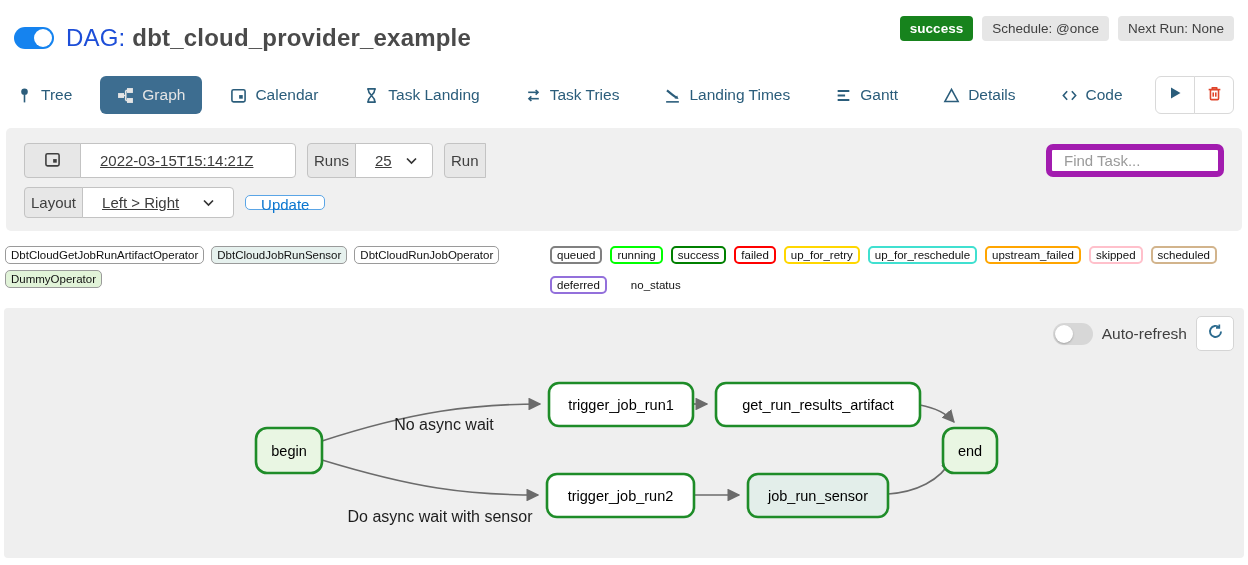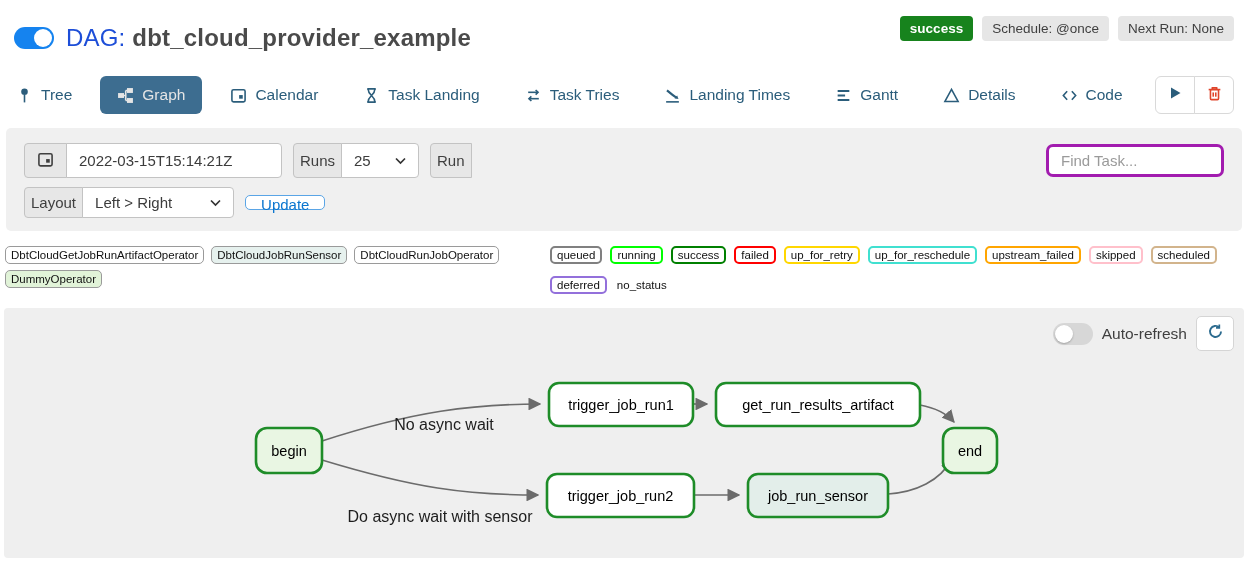--- a/index.html
+++ b/index.html
@@ -31,38 +31,38 @@
   .abtn { width:40px; height:38px; background:#fff; border:1px solid #d9d9d9; display:flex; align-items:center; justify-content:center; cursor:pointer; }
   .abtn:first-child { border-radius:6px 0 0 6px; }
   .abtn:last-child { border-radius:0 6px 6px 0; margin-left:-1px; }
 
   
   .filter-panel { margin:14px 6px 0 6px; background:#f0f0f0; border-radius:5px; padding:15px 18px 13px 18px; }
   .frow { display:flex; align-items:center; }
   .frow + .frow { margin-top:9px; }
   .igroup { display:flex; align-items:stretch; height:35px; }
   .iaddon { background:#e7e7e7; border:1px solid #c3c3c3; display:flex; align-items:center; padding:0 6px; font-size:15px; color:#3f3f3f; border-radius:4px 0 0 4px; }
-  .ifield { background:#fff; border:1px solid #c3c3c3; margin-left:-1px; display:flex; align-items:center; padding:0 12px; font-size:15px; color:#3c3c3c; border-radius:0 4px 4px 0; }
+  .ifield { background:#fff; border:1px solid #c3c3c3; margin-left:-1px; display:flex; align-items:center; padding:0 19px; font-size:15px; color:#3c3c3c; border-radius:0 4px 4px 0;text-decoration:underline; }
   .ifield.btn-cal { background:#e7e7e7; border-radius:4px 0 0 4px; margin-left:0; cursor:pointer; }
   .ifield.sel { gap:14px; cursor:pointer; justify-content:space-between; }
   .chev svg { width:11px; height:8px; display:block; }
   .gap { width:11px; }
-  .find-task { margin-left:auto; width:178px; height:33px; border:3px solid #a21caf; border-radius:7px; background:#fff; padding:0 12px; font-size:15px; font-family:inherit; color:#3c3c3c; }
+  .find-task { margin-left:auto; width:178px; height:33px; border:6px solid #a21caf; border-radius:7px; background:#fff; padding:0 12px; font-size:15px; font-family:inherit; color:#3c3c3c; }
   .find-task::placeholder { color:#9a9a9a; }
   .update-btn { margin-left:11px; height:15px; padding:0 15px; background:#fff; border:1px solid #5aa5e6; color:#0b76cf; font-size:15px; border-radius:5px; cursor:pointer; font-family:inherit; }
   .frow2 .igroup { height:31px; }
   .frow2 .iaddon, .frow2 .ifield { font-size:15px; }
 
   
   .legend { display:flex; align-items:flex-start; padding:0 5px; margin-top:15px; }
   .ops { width:545px; display:flex; flex-wrap:wrap; gap:6px 7px; }
   .statuses { flex:1; display:flex; flex-wrap:wrap; gap:6px 8px; align-items:center; }
   .badge { font-size:11.5px; color:#111; border:1px solid #9a9a9a; border-radius:5px; padding:2px 5px; background:#fff; white-space:nowrap; }
   .sbadge { font-size:11.5px; color:#111; border:2px solid #808080; border-radius:5px; padding:1px 5px; background:#fff; white-space:nowrap; }
-  .sbadge.noborder { border:none; background:transparent; padding:1px 2px; }
+  .sbadge.noborder { border:none; background:transparent; padding:1px 2px;margin-left:14px; }
   .lbreak { flex-basis:100%; height:0; }
 
   
   .graph-panel { margin:14px 4px 0 4px; height:250px; background:#efefef; border-radius:4px; position:relative; }
   .autorefresh { position:absolute; top:8px; right:10px; display:flex; align-items:center; gap:9px; z-index:2; }
   .ar-label { font-size:15.5px; color:#3f3f3f; }
   .refresh-btn { width:38px; height:35px; background:#fff; border:1px solid #d5d5d5; border-radius:5px; display:flex; align-items:center; justify-content:center; cursor:pointer; }
   .graph-svg { position:absolute; left:0; top:0; }
   .edge-label { font-size:16px; fill:#1d1d1d; }
   .node-label { font-size:14.5px; fill:#000; }

